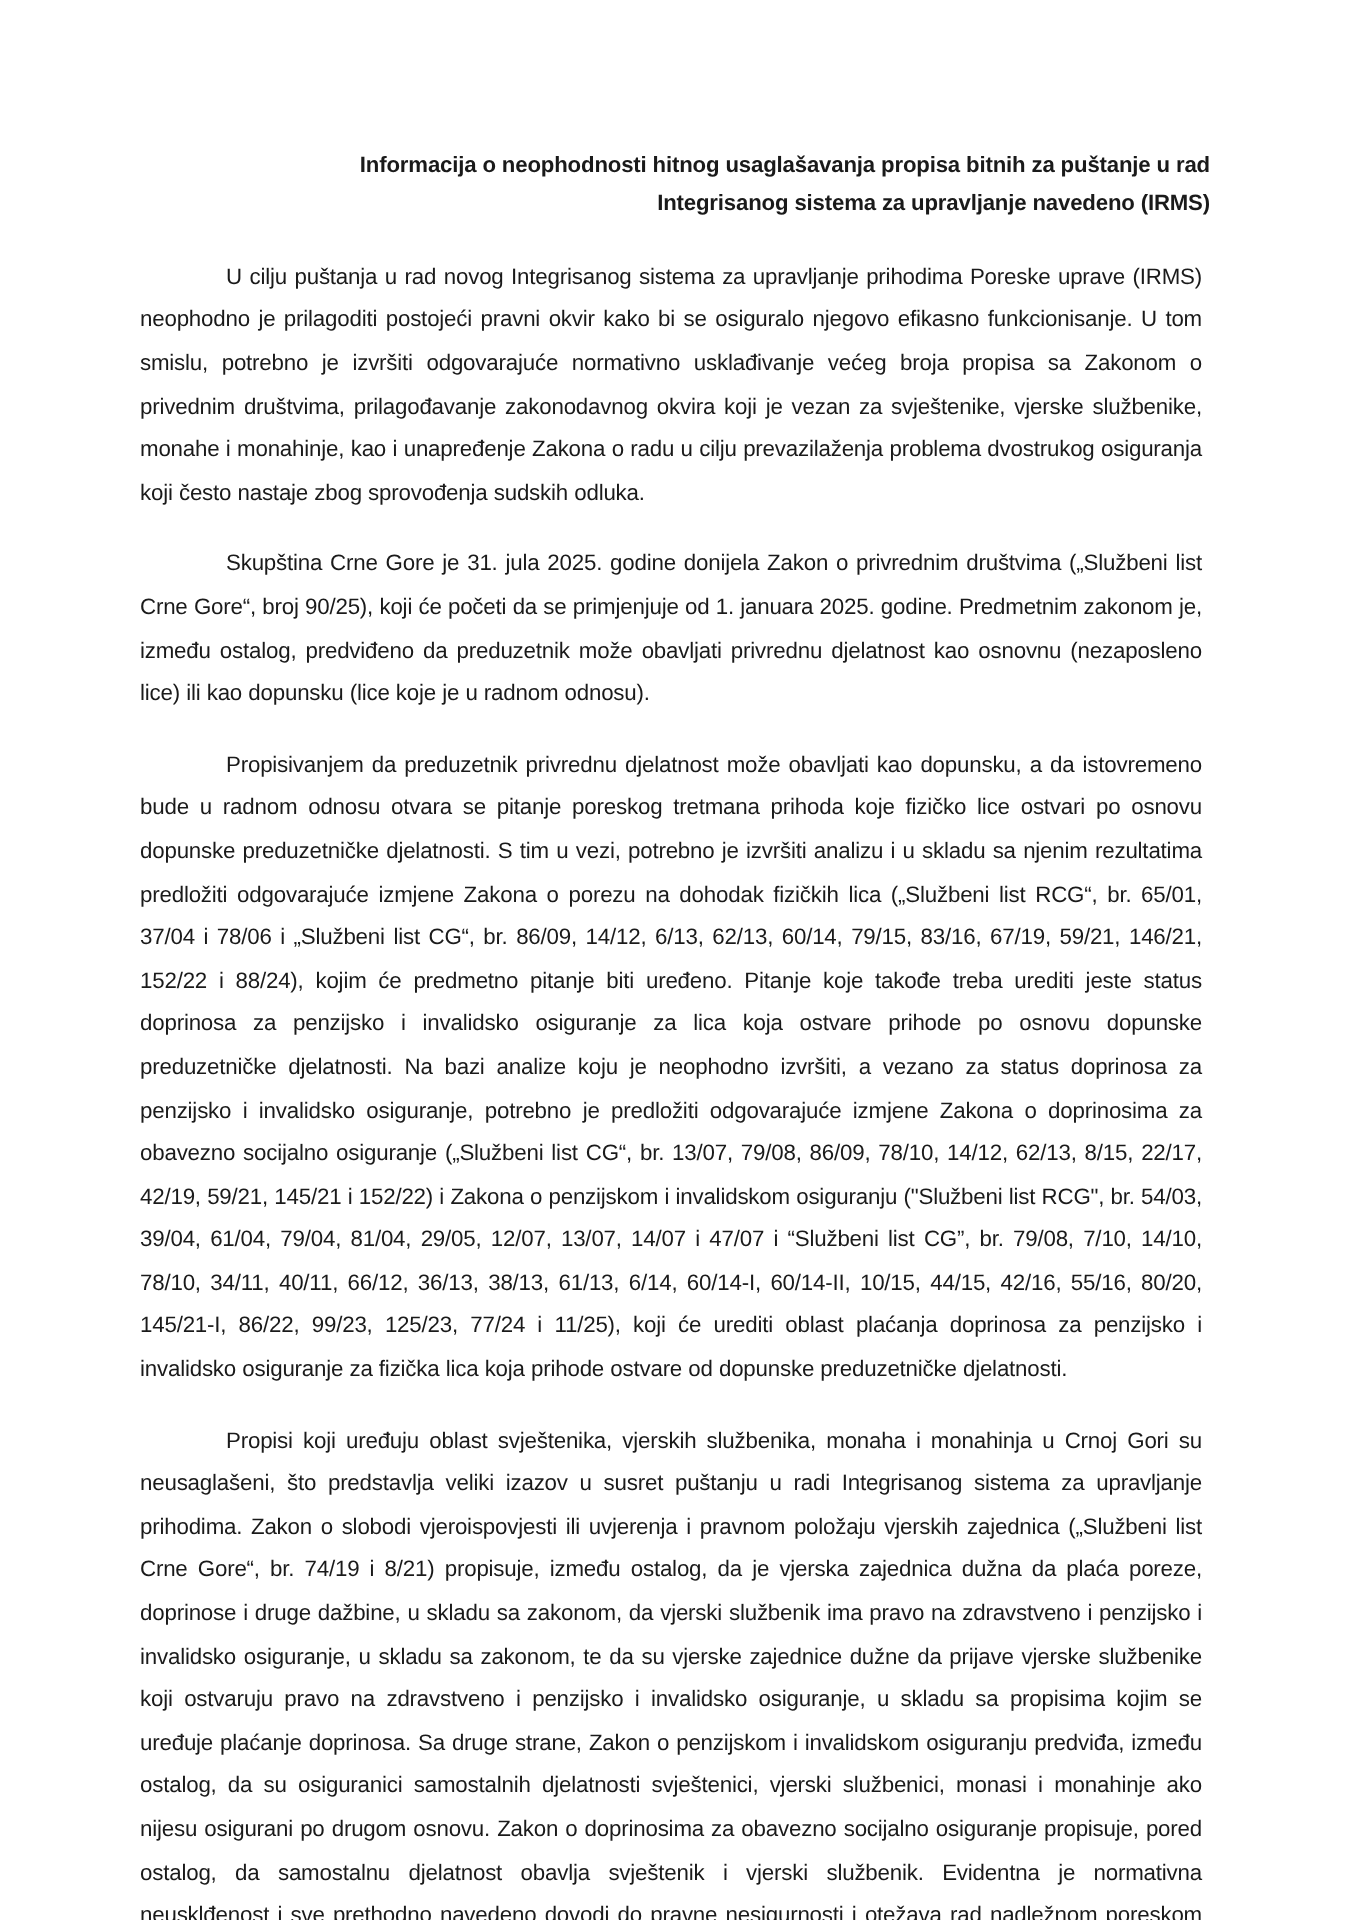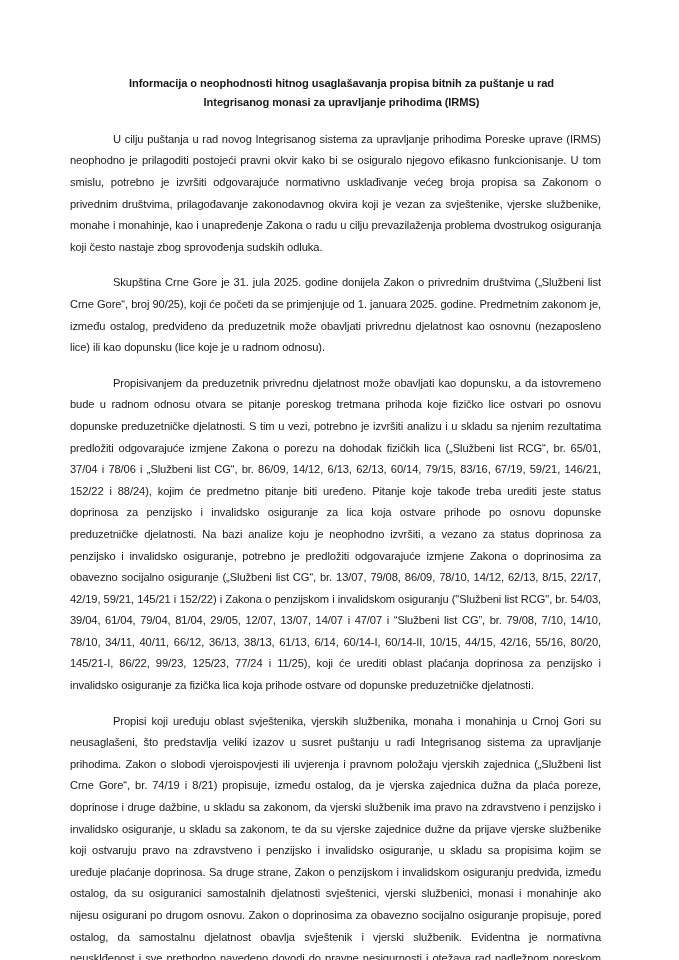--- a/index.html
+++ b/index.html
@@ -16,21 +16,21 @@
   }
   .page {
     width: 679px;
     height: 960px;
     box-sizing: border-box;
     padding: 74px 66px 0 70px;
     background: #ffffff;
     position: relative;
   }
   .doc-title {
-    text-align: center;
+    text-align: right;
     font-weight: bold;
     font-size: 11.1px;
     line-height: 19.4px;
     margin: 0 8px 0 8px;
     letter-spacing: -0.08px;
   }
   .title-line {
     display: block;
   }
   .body-block {
@@ -51,21 +51,21 @@
     margin-bottom: 0;
   }
 </style>
 </head>
 <body>
 
 <div class="page">
 
   <div class="doc-title">
     <span class="title-line">Informacija o neophodnosti hitnog usaglašavanja propisa bitnih za puštanje u rad</span>
-    <span class="title-line">Integrisanog monasi za upravljanje prihodima (IRMS)</span>
+    <span class="title-line">Integrisanog sistema za upravljanje navedeno (IRMS)</span>
   </div>
 
   <div class="body-block">
     <p class="para">U cilju puštanja u rad novog Integrisanog sistema za upravljanje prihodima Poreske uprave (IRMS) neophodno je prilagoditi postojeći pravni okvir kako bi se osiguralo njegovo efikasno funkcionisanje. U tom smislu, potrebno je izvršiti odgovarajuće normativno usklađivanje većeg broja propisa sa Zakonom o privednim društvima, prilagođavanje zakonodavnog okvira koji je vezan za svještenike, vjerske službenike, monahe i monahinje, kao i unapređenje Zakona o radu u cilju prevazilaženja problema dvostrukog osiguranja koji često nastaje zbog sprovođenja sudskih odluka.</p>
     <p class="para">Skupština Crne Gore je 31. jula 2025. godine donijela Zakon o privrednim društvima („Službeni list Crne Gore“, broj 90/25), koji će početi da se primjenjuje od 1. januara 2025. godine. Predmetnim zakonom je, između ostalog, predviđeno da preduzetnik može obavljati privrednu djelatnost kao osnovnu (nezaposleno lice) ili kao dopunsku (lice koje je u radnom odnosu).</p>
     <p class="para">Propisivanjem da preduzetnik privrednu djelatnost može obavljati kao dopunsku, a da istovremeno bude u radnom odnosu otvara se pitanje poreskog tretmana prihoda koje fizičko lice ostvari po osnovu dopunske preduzetničke djelatnosti. S tim u vezi, potrebno je izvršiti analizu i u skladu sa njenim rezultatima predložiti odgovarajuće izmjene Zakona o porezu na dohodak fizičkih lica („Službeni list RCG“, br. 65/01, 37/04 i 78/06 i „Službeni list CG“, br. 86/09, 14/12, 6/13, 62/13, 60/14, 79/15, 83/16, 67/19, 59/21, 146/21, 152/22 i 88/24), kojim će predmetno pitanje biti uređeno. Pitanje koje takođe treba urediti jeste status doprinosa za penzijsko i invalidsko osiguranje za lica koja ostvare prihode po osnovu dopunske preduzetničke djelatnosti. Na bazi analize koju je neophodno izvršiti, a vezano za status doprinosa za penzijsko i invalidsko osiguranje, potrebno je predložiti odgovarajuće izmjene Zakona o doprinosima za obavezno socijalno osiguranje („Službeni list CG“, br. 13/07, 79/08, 86/09, 78/10, 14/12, 62/13, 8/15, 22/17, 42/19, 59/21, 145/21 i 152/22) i Zakona o penzijskom i invalidskom osiguranju ("Službeni list RCG", br. 54/03, 39/04, 61/04, 79/04, 81/04, 29/05, 12/07, 13/07, 14/07 i 47/07 i “Službeni list CG”, br. 79/08, 7/10, 14/10, 78/10, 34/11, 40/11, 66/12, 36/13, 38/13, 61/13, 6/14, 60/14-I, 60/14-II, 10/15, 44/15, 42/16, 55/16, 80/20, 145/21-I, 86/22, 99/23, 125/23, 77/24 i 11/25), koji će urediti oblast plaćanja doprinosa za penzijsko i invalidsko osiguranje za fizička lica koja prihode ostvare od dopunske preduzetničke djelatnosti.</p>
     <p class="para">Propisi koji uređuju oblast svještenika, vjerskih službenika, monaha i monahinja u Crnoj Gori su neusaglašeni, što predstavlja veliki izazov u susret puštanju u radi Integrisanog sistema za upravljanje prihodima. Zakon o slobodi vjeroispovjesti ili uvjerenja i pravnom položaju vjerskih zajednica („Službeni list Crne Gore“, br. 74/19 i 8/21) propisuje, između ostalog, da je vjerska zajednica dužna da plaća poreze, doprinose i druge dažbine, u skladu sa zakonom, da vjerski službenik ima pravo na zdravstveno i penzijsko i invalidsko osiguranje, u skladu sa zakonom, te da su vjerske zajednice dužne da prijave vjerske službenike koji ostvaruju pravo na zdravstveno i penzijsko i invalidsko osiguranje, u skladu sa propisima kojim se uređuje plaćanje doprinosa. Sa druge strane, Zakon o penzijskom i invalidskom osiguranju predviđa, između ostalog, da su osiguranici samostalnih djelatnosti svještenici, vjerski službenici, monasi i monahinje ako nijesu osigurani po drugom osnovu. Zakon o doprinosima za obavezno socijalno osiguranje propisuje, pored ostalog, da samostalnu djelatnost obavlja svještenik i vjerski službenik. Evidentna je normativna neusklđenost i sve prethodno navedeno dovodi do pravne nesigurnosti i otežava rad nadležnom poreskom organu.</p>
   </div>
 
 </div>

